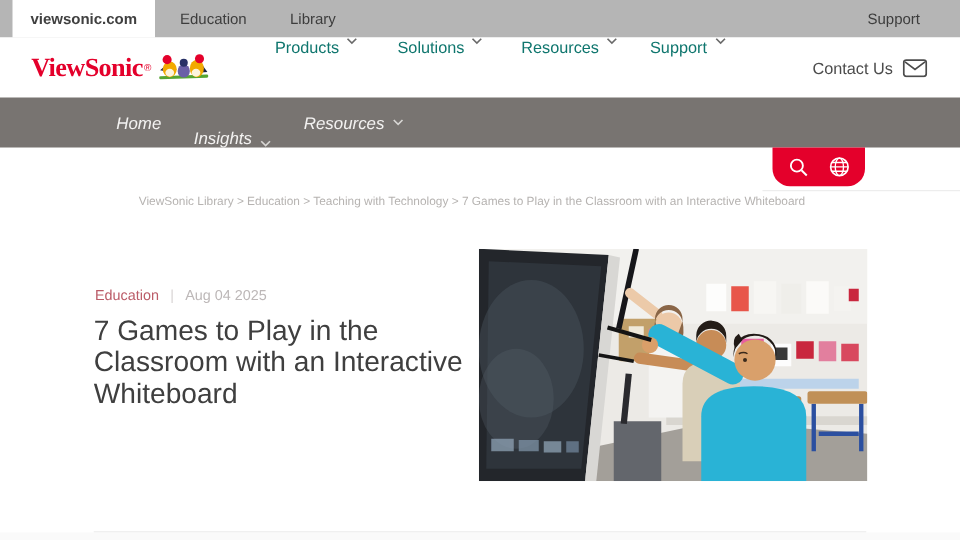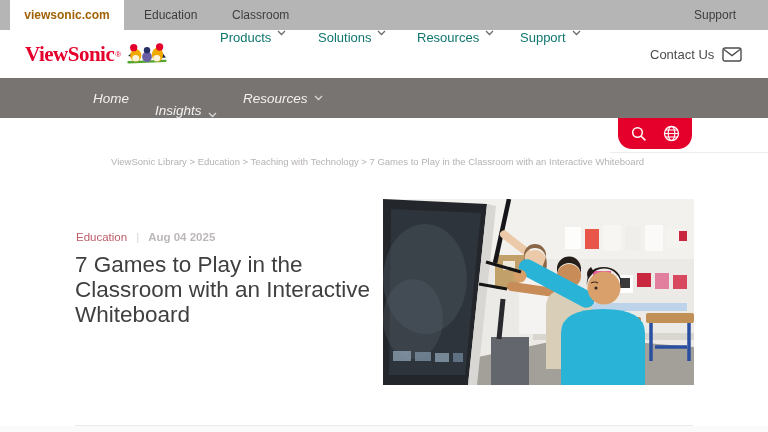--- a/index.html
+++ b/index.html
@@ -4,21 +4,21 @@
 <style>
   * { margin:0; padding:0; box-sizing:border-box; }
   html,body { width:768px; height:432px; }
   body { font-family:"Liberation Sans", sans-serif; background:#fff; }
   .page { position:relative; width:768px; height:432px; overflow:hidden; background:#fff; }
 
   
   .topbar { position:absolute; top:0; left:0; width:768px; height:30px; background:#b5b5b5; }
   .site-tab { position:absolute; left:10px; top:0; width:114px; height:30px; background:#fff;
     display:flex; align-items:center; justify-content:center;
-    font-size:12px; font-weight:bold; color:#a16207; cursor:pointer; }
+    font-size:12px; font-weight:bold; color:#404040; cursor:pointer; }
   .tb-link { position:absolute; top:0; height:30px; line-height:30px; font-size:12px; color:#3d3d3d; cursor:pointer; }
   .tb-education { left:144px; }
   .tb-business  { left:232px; }
   .tb-support   { left:694px; }
 
   
   .header { position:absolute; top:30px; left:0; width:768px; height:48px; background:#fff; }
   .logo { position:absolute; left:25px; top:10px; display:flex; align-items:center; cursor:pointer; }
   .logo-text { font-family:"Liberation Serif", serif; font-weight:bold; font-size:21px;
     color:#e4002b; letter-spacing:-0.5px; }
@@ -48,42 +48,42 @@
   .utility-box .icon-btn { display:flex; align-items:center; cursor:pointer; }
   .right-hairline { position:absolute; top:152px; left:610px; width:158px; height:1px; background:#ededed; }
 
   
   .breadcrumb { position:absolute; left:76px; top:156px; font-size:9.5px; color:#b6b3b1; cursor:pointer;margin-left:35px; }
 
   
   .meta { position:absolute; left:76px; top:231px; font-size:11.5px; display:flex; align-items:center; }
   .meta-category { color:#bb5c68; cursor:pointer; }
   .meta-divider { color:#d9d5d5; margin:0 9px; }
-  .meta-date { color:#bdb8b8;font-weight:bold; }
+  .meta-date { color:#bdb8b8; }
   .article-title { position:absolute; left:75px; top:252px; width:332px;
     font-size:22.5px; line-height:25px; font-weight:400; color:#3f3f3f; }
 
   
   .hero { position:absolute; left:383px; top:199px; width:311px; height:186px; overflow:hidden; }
 
   
   .bottom-line { position:absolute; top:425px; left:75px; width:618px; height:1px; background:#ebebeb; }
   .bottom-band { position:absolute; top:426px; left:0; width:768px; height:6px; background:#fafafa; }
 </style>
 </head>
 <body>
 
 <div class="page">
 
   <div class="topbar">
     <div class="site-tab">
       <span>viewsonic.com</span>
     </div>
     <span class="tb-link tb-education">Education</span>
-    <span class="tb-link tb-business">Classroom</span>
+    <span class="tb-link tb-business">Library</span>
     <span class="tb-link tb-support">Support</span>
   </div>
 
   <div class="header">
     <div class="logo">
       <span class="logo-text">ViewSonic</span>
         <span class="logo-reg">®</span>
       <svg class="logo-birds" width="42" height="28" viewBox="0 0 60 38">
         <rect x="2" y="28" width="56" height="3.5" rx="1.5" fill="#56a531" transform="rotate(-2 30 30)"></rect>
         <path d="M3 22 L12 14 L14 24 Z" fill="#1d2545"></path>

